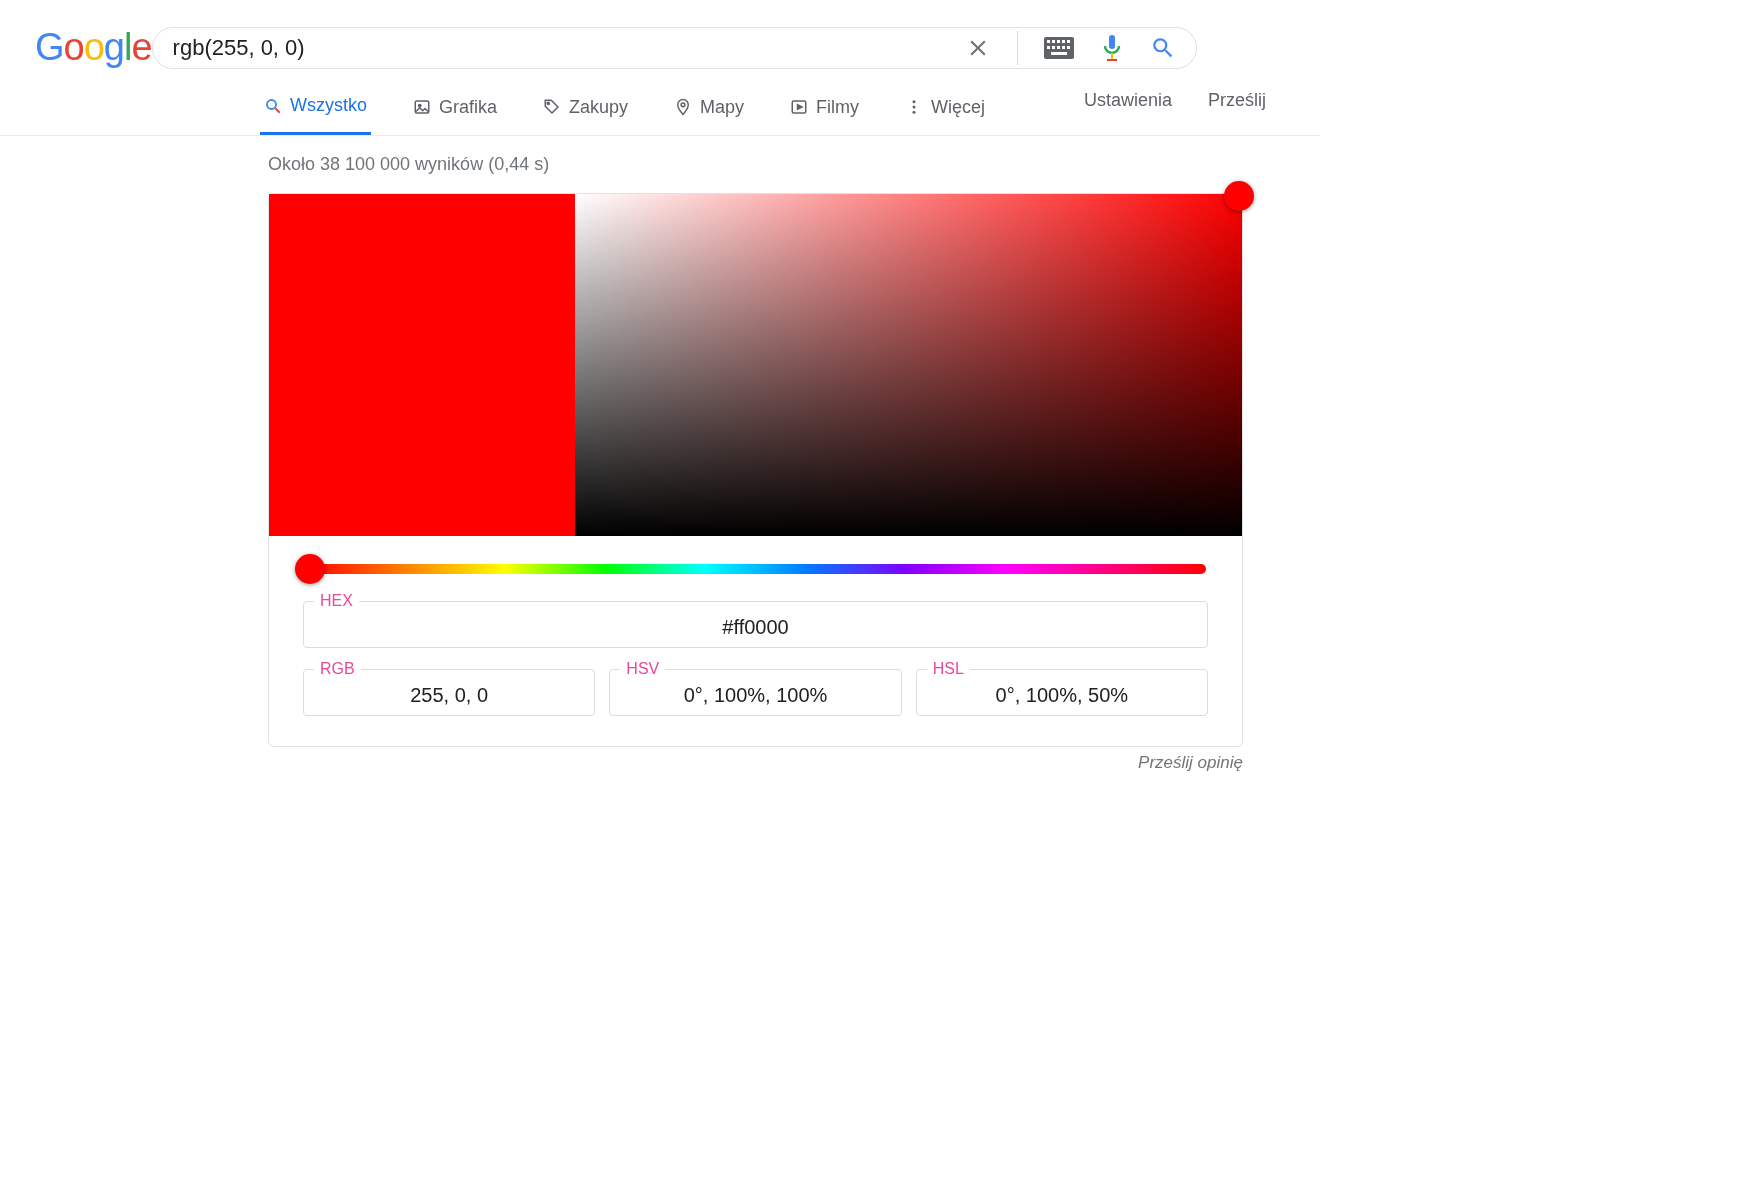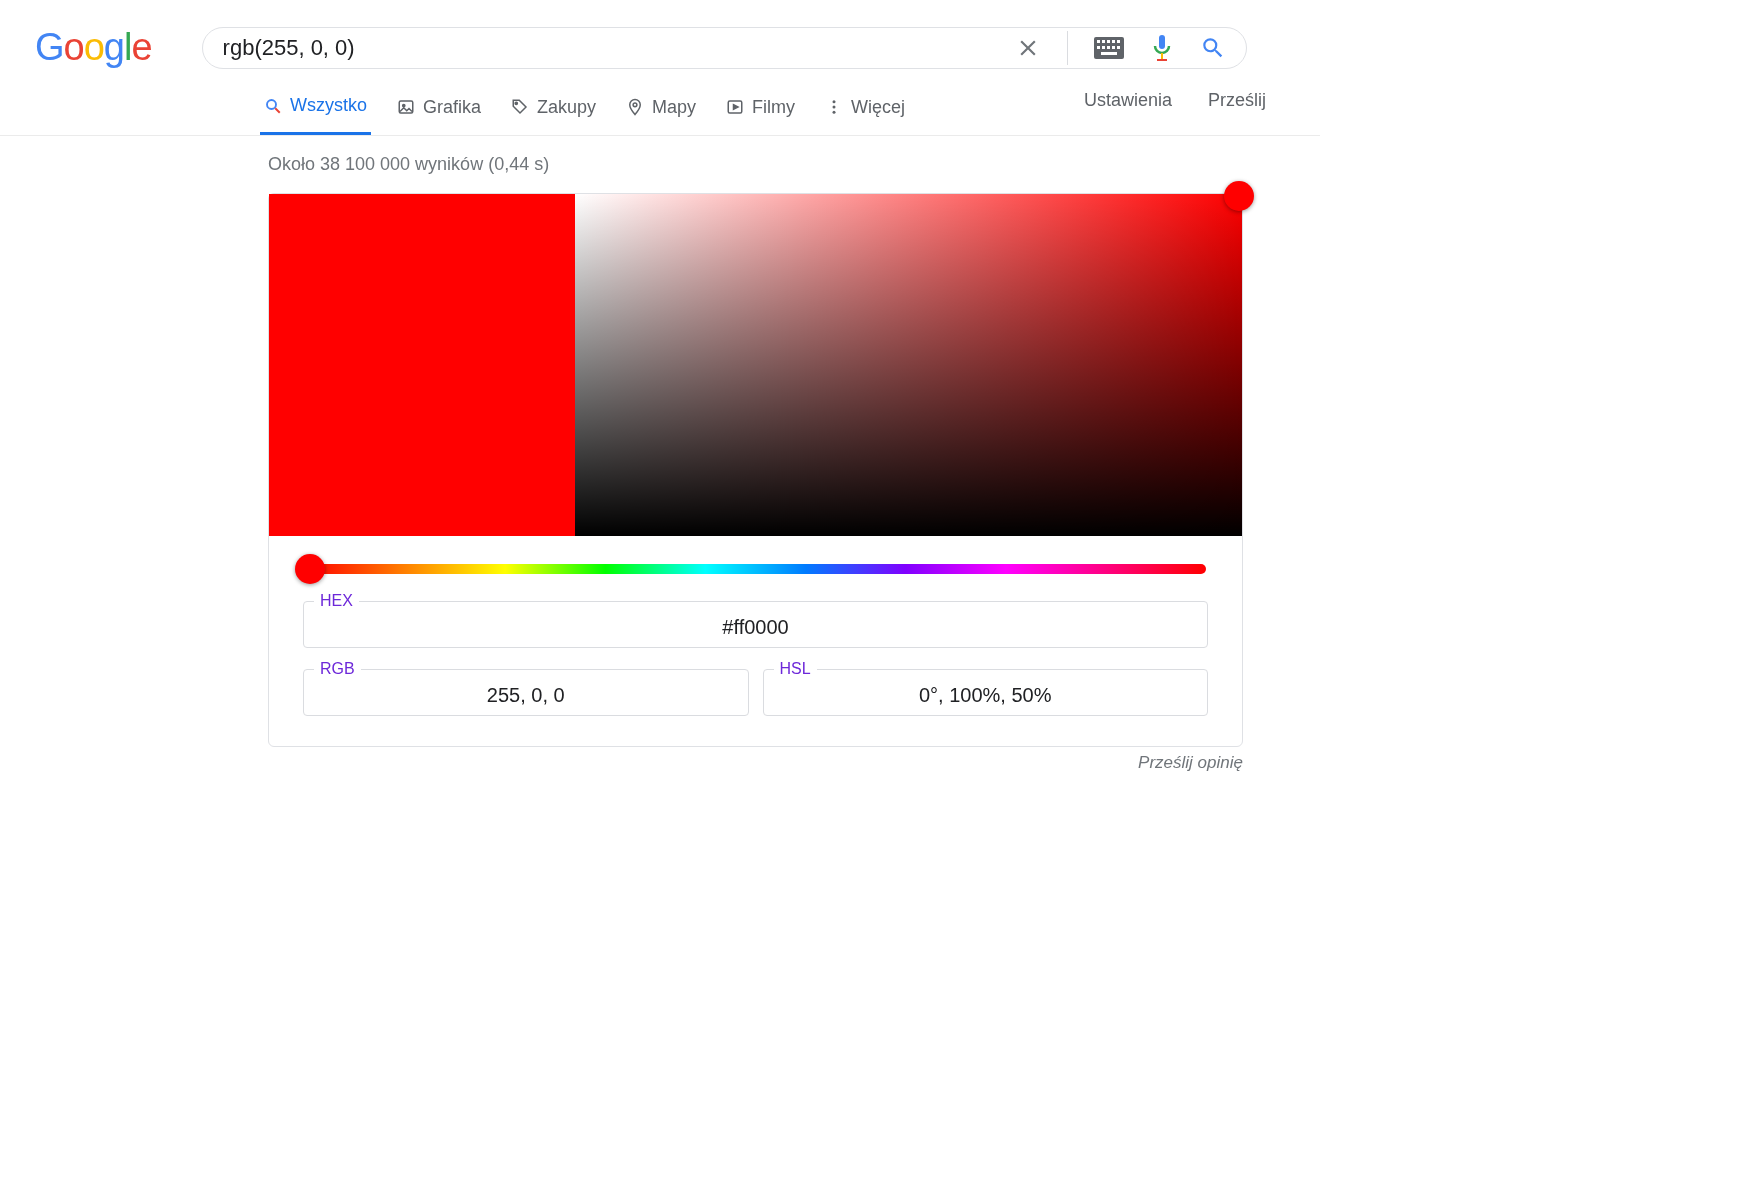--- a/index.html
+++ b/index.html
@@ -1,31 +1,31 @@
 <!DOCTYPE html>
 <html><head>
 <meta charset="utf-8">
 <style>
   * { box-sizing: border-box; margin: 0; padding: 0; }
   body { font-family: arial,sans-serif; background:#fff; color:#202124; }
   .page { width:1320px; margin:0; position:relative; }
   .top { display:flex; align-items:center; padding:26px 0 0 35px; }
-  .logo { font-size:38px; font-weight:500; letter-spacing:-1px; margin-right:50px; white-space:nowrap; }
+  .logo { font-size:38px; font-weight:500; letter-spacing:-1px; white-space:nowrap; }
   .logo span:nth-child(1){color:#4285F4}
   .logo span:nth-child(2){color:#EA4335}
   .logo span:nth-child(3){color:#FBBC05}
   .logo span:nth-child(4){color:#4285F4}
   .logo span:nth-child(5){color:#34A853}
   .logo span:nth-child(6){color:#EA4335}
   .searchbar { flex:1; display:flex; align-items:center; height:42px; border:1px solid #dfe1e5; border-radius:30px; padding:0 20px; max-width:1045px; }
   .searchbar input { flex:1; border:none; outline:none; font-size:22px; color:#202124; background:transparent; }
   .sb-icons { display:flex; align-items:center; gap:26px; }
   .sb-icons .sep { width:1px; height:34px; background:#dadce0; }
   .clear-icon svg, .keyboard-icon svg, .mic-icon svg, .search-icon svg { display:block; }
-  .toolbar { display:flex; align-items:center; padding:12px 0 0 260px; font-size:18px; color:#5f6368; border-bottom:1px solid #ebebeb; gap:22px; }
+  .toolbar { display:flex; align-items:center; padding:12px 0 0 260px; font-size:18px; color:#5f6368; border-bottom:1px solid #ebebeb; gap:38px; }
   .toolbar .tab { display:flex; align-items:center; gap:8px; padding:14px 4px 16px; cursor:pointer; }
   .toolbar .tab.active { color:#1a73e8; border-bottom:3px solid #1a73e8; }
   .toolbar .spacer { flex:1; }
   .toolbar .right { display:flex; gap:36px; padding-right:54px; padding-bottom:16px; }
   .results { padding:18px 0 0 268px; color:#70757a; font-size:18px; }
   .colorpicker { margin:18px 0 0 268px; width:975px; border:1px solid #dfe1e5; border-radius:6px; overflow:visible; position:relative; }
   .color-area { display:flex; height:342px; }
   .swatch { width:306px; background:#ff0000; }
   .spectrum { flex:1; position:relative;
     background:
@@ -33,21 +33,21 @@
       linear-gradient(to right, #fff, #ff0000);
   }
   .spectrum .handle { position:absolute; width:30px; height:30px; border-radius:50%; background:#ff0000; top:-13px; right:-12px; box-shadow:0 1px 4px rgba(0,0,0,0.4); }
   .hue-row { padding:28px 36px 18px; }
   .hue { position:relative; height:10px; border-radius:5px;
     background:linear-gradient(to right,#f00,#ff8000,#ffff00,#00ff00,#00ffff,#007bff,#8000ff,#ff00ff,#ff0080,#f00);
   }
   .hue .handle { position:absolute; width:30px; height:30px; border-radius:50%; background:#ff0000; top:-10px; left:-10px; box-shadow:0 1px 4px rgba(0,0,0,0.4); }
   .values { padding:0 34px 30px; }
   fieldset.vbox { border:1px solid #dadce0; border-radius:4px; padding:6px 10px 8px; }
-  fieldset.vbox legend { font-size:16px; color:#6d28d9; padding:0 6px; }
+  fieldset.vbox legend { font-size:16px; color:#ec4899; padding:0 6px; }
   fieldset.vbox .vval { font-size:20px; color:#202124; text-align:center; }
   .hex-row { margin-bottom:12px; }
   .grid4 { display:flex; gap:14px; }
   .grid4 fieldset { flex:1; }
   .grid4 .vval { text-align:left; }
   .feedback { width:975px; margin:6px 0 0 268px; text-align:right; font-size:17px; font-style:italic; color:#70757a; }
 </style>
 </head>
 <body>
 <div class="page">
@@ -170,20 +170,24 @@
         <legend>HEX</legend>
         <div class="vval">#ff0000</div>
       </fieldset>
     </div>
     <div class="grid4">
       <fieldset class="vbox">
         <legend>RGB</legend>
         <div class="vval">255, 0, 0</div>
       </fieldset>
       <fieldset class="vbox">
+        <legend>HSV</legend>
+        <div class="vval">0°, 100%, 100%</div>
+      </fieldset>
+      <fieldset class="vbox">
         <legend>HSL</legend>
         <div class="vval">0°, 100%, 50%</div>
       </fieldset>
     </div>
   </div>
 </div>
 
 <div class="feedback">Prześlij opinię</div>
 
 </div>

